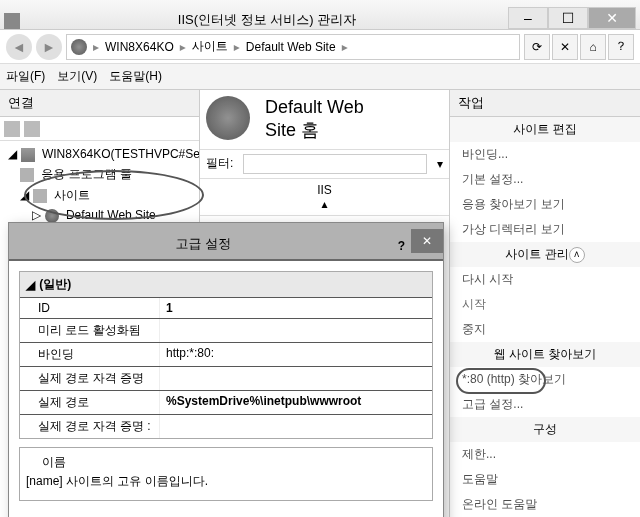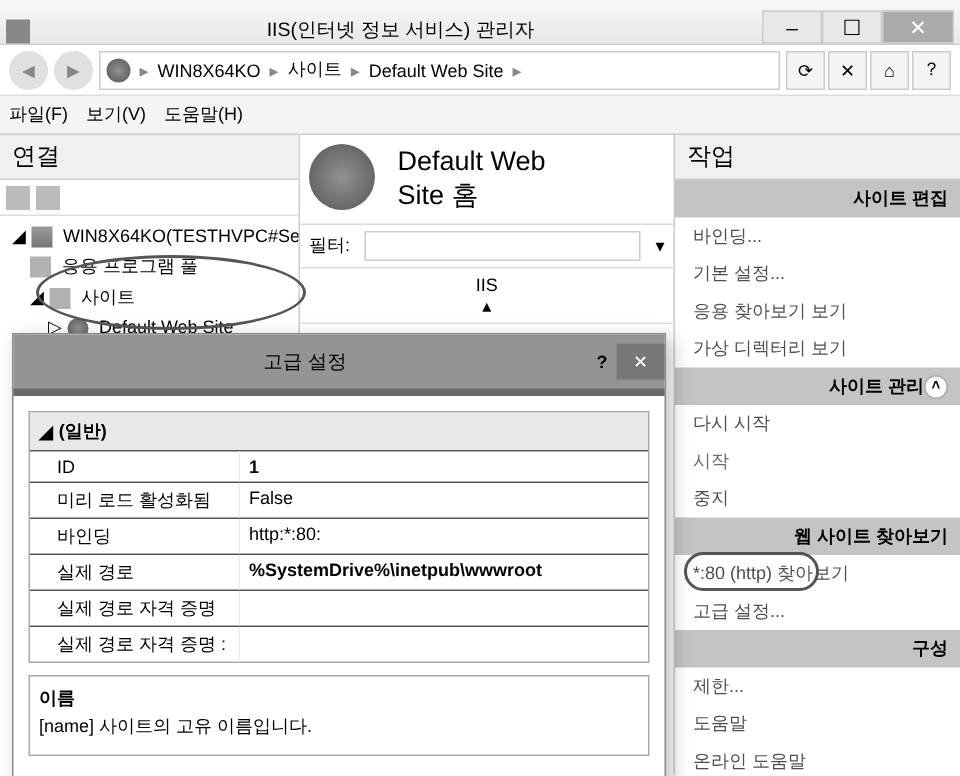--- a/index.html
+++ b/index.html
@@ -126,21 +126,21 @@
     .panel-actions {
       width: 190px;
       display: flex;
       flex-direction: column;
       background: #fff;
     }
     .panel-header {
       background: #f0f0f0;
       border-bottom: 1px solid #ccc;
       padding: 4px 8px;
-      font-size: 16px;
+      font-size: 13px;
     }
     
     .tree-toolbar {
       height: 24px;
       border-bottom: 1px solid #ddd;
       display: flex;
       align-items: center;
       padding: 0 4px;
       gap: 4px;
     }
@@ -198,25 +198,25 @@
       border-bottom: 1px solid #ddd;
       display: flex;
       align-items: center;
       justify-content: space-between;
       flex-direction: column;
     }
     .iis-chev { cursor: pointer; }
     
     .actions-scroll { overflow-y: auto; flex:1; padding-bottom: 8px;}
     .action-group-title {
-      background: #7dd3fc;
+      background: #fef9c3;
       padding: 4px 8px;
-      font-weight: bold;
-      display: flex;
-      justify-content: flex-end;
+      font-weight: normal;
+      display: flex;
+      justify-content: center;
       align-items: center;
     }
     .collapse-btn {
       width: 16px; height: 16px;
       border: 1px solid #aaa;
       border-radius: 50%;
       background: #fff;
       display: flex;
       align-items: center;
       justify-content: center;
@@ -234,26 +234,26 @@
     .dialog {
       position: absolute;
       top: 222px; left: 8px;
       width: 436px;
       background: #fff;
       border: 1px solid #888;
       box-shadow: 4px 4px 12px rgba(0,0,0,0.25);
       z-index: 100;
     }
     .dialog-title {
-      background: #14b8a6;
-      border-bottom: 5px solid #ef4444;
+      background: #eab308;
+      border-bottom: 2px solid #ef4444;
       padding: 6px 0;
       text-align: center;
       display: flex;
-      align-items: center;
+      align-items: flex-end;
       position: relative;
     }
     .dialog-title-text { flex:1; text-align:center; font-size: 13px; }
     .dialog-help { margin-right: 6px; cursor: pointer; font-weight: bold; }
     .dialog-close {
       width: 32px; height: 24px;
       background: #777;
       color: #fff;
       display: flex;
       align-items: center;
@@ -288,21 +288,21 @@
       padding: 3px 6px;
       font-weight: bold;
     }
     .prop-desc {
       border: 1px solid #aaa;
       margin-top: 8px;
       padding: 6px;
       height: 54px;
       font-size: 12px;
     }
-    .prop-desc .desc-title { font-weight: bold; margin-bottom: 2px; }
+    .prop-desc .desc-title { font-weight: normal; margin-bottom: 2px; margin-left: 16px; }
     .dialog-buttons {
       display: flex;
       justify-content: flex-end;
       gap: 10px;
       padding: 8px 10px 12px;
     }
     
     .ann-tree { top: 170px; left: 24px; width: 180px; height: 50px; }
     .ann-path { top: 326px; left: 32px; width: 358px; height: 24px; border-radius: 999px; }
     .ann-adv  { top: 368px; left: 456px; width: 90px; height: 26px; border-radius: 999px; }
@@ -441,33 +441,32 @@
       <div class="prop-cat">
         <span>◢</span>
         <span>(일반)</span>
       </div>
       <div class="prop-row">
         <div class="key">ID</div>
         <div class="val">1</div>
       </div>
       <div class="prop-row">
         <div class="key">미리 로드 활성화됨</div>
-        <div class="val" style="font-weight:normal">False</div>
       </div>
       <div class="prop-row">
         <div class="key">바인딩</div>
         <div class="val" style="font-weight:normal">http:*:80:</div>
       </div>
       <div class="prop-row">
+        <div class="key">실제 경로 자격 증명</div>
+        <div class="val" style="font-weight:normal"></div>
+      </div>
+      <div class="prop-row">
         <div class="key">실제 경로</div>
         <div class="val">%SystemDrive%\inetpub\wwwroot</div>
-      </div>
-      <div class="prop-row">
-        <div class="key">실제 경로 자격 증명</div>
-        <div class="val" style="font-weight:normal"></div>
       </div>
       <div class="prop-row">
         <div class="key">실제 경로 자격 증명 :</div>
       </div>
     </div>
     <div class="prop-desc">
       <div class="desc-title">이름</div>
       <div>[name] 사이트의 고유 이름입니다.</div>
     </div>
   </div>

